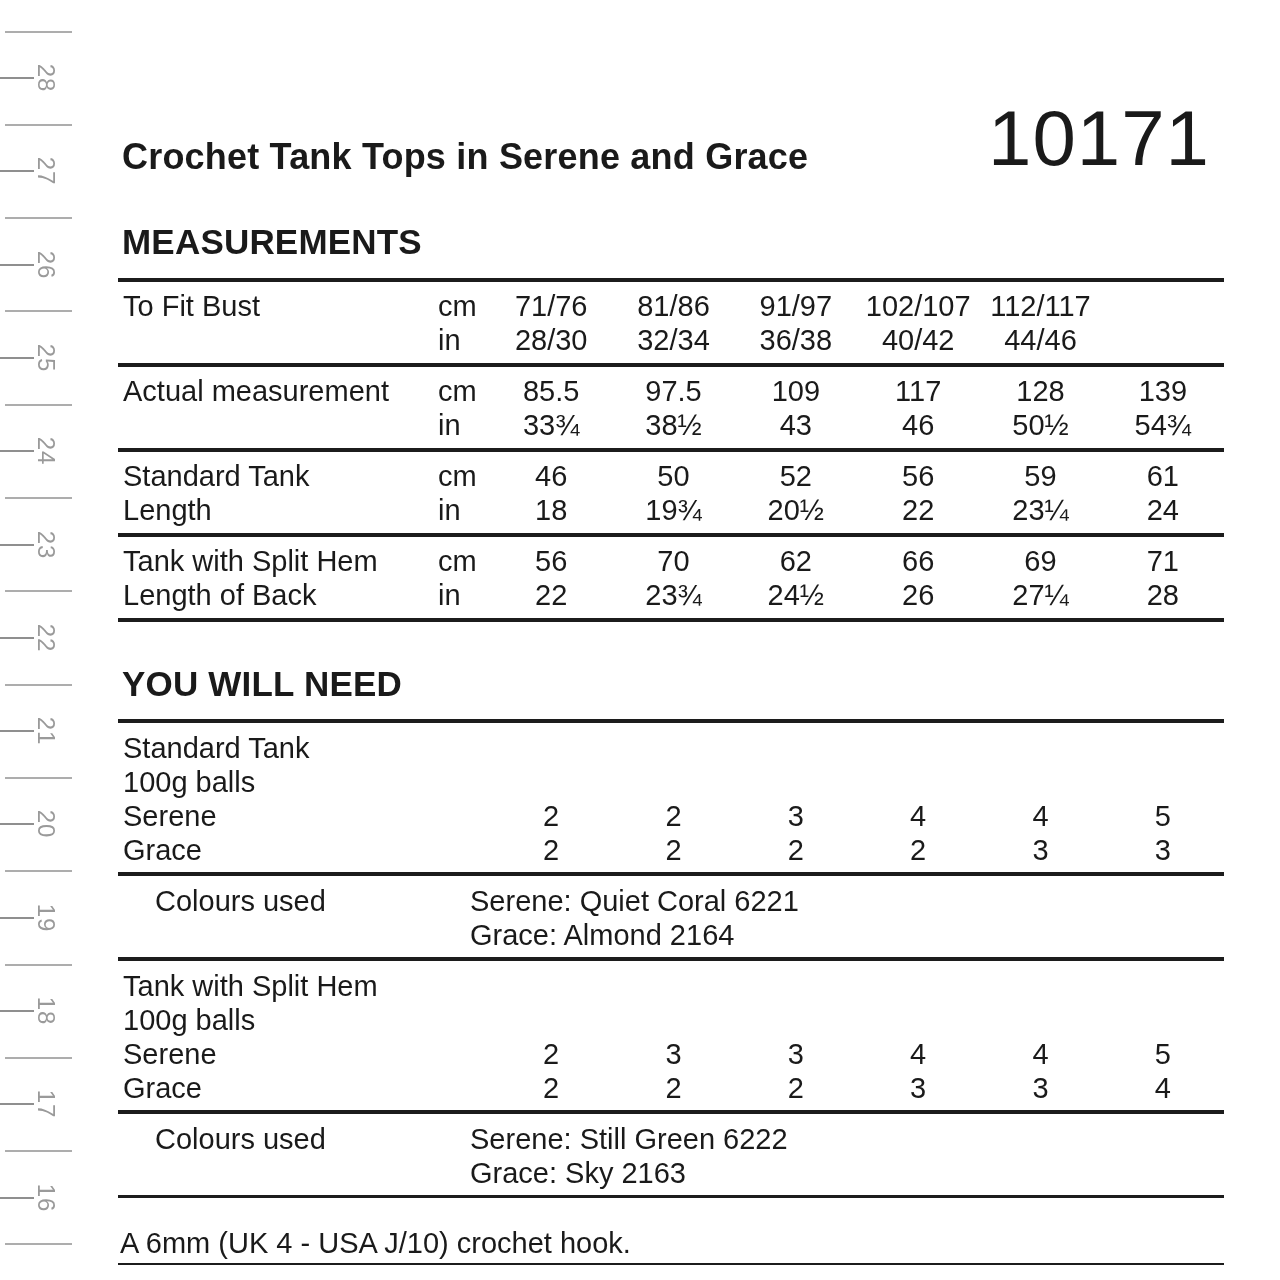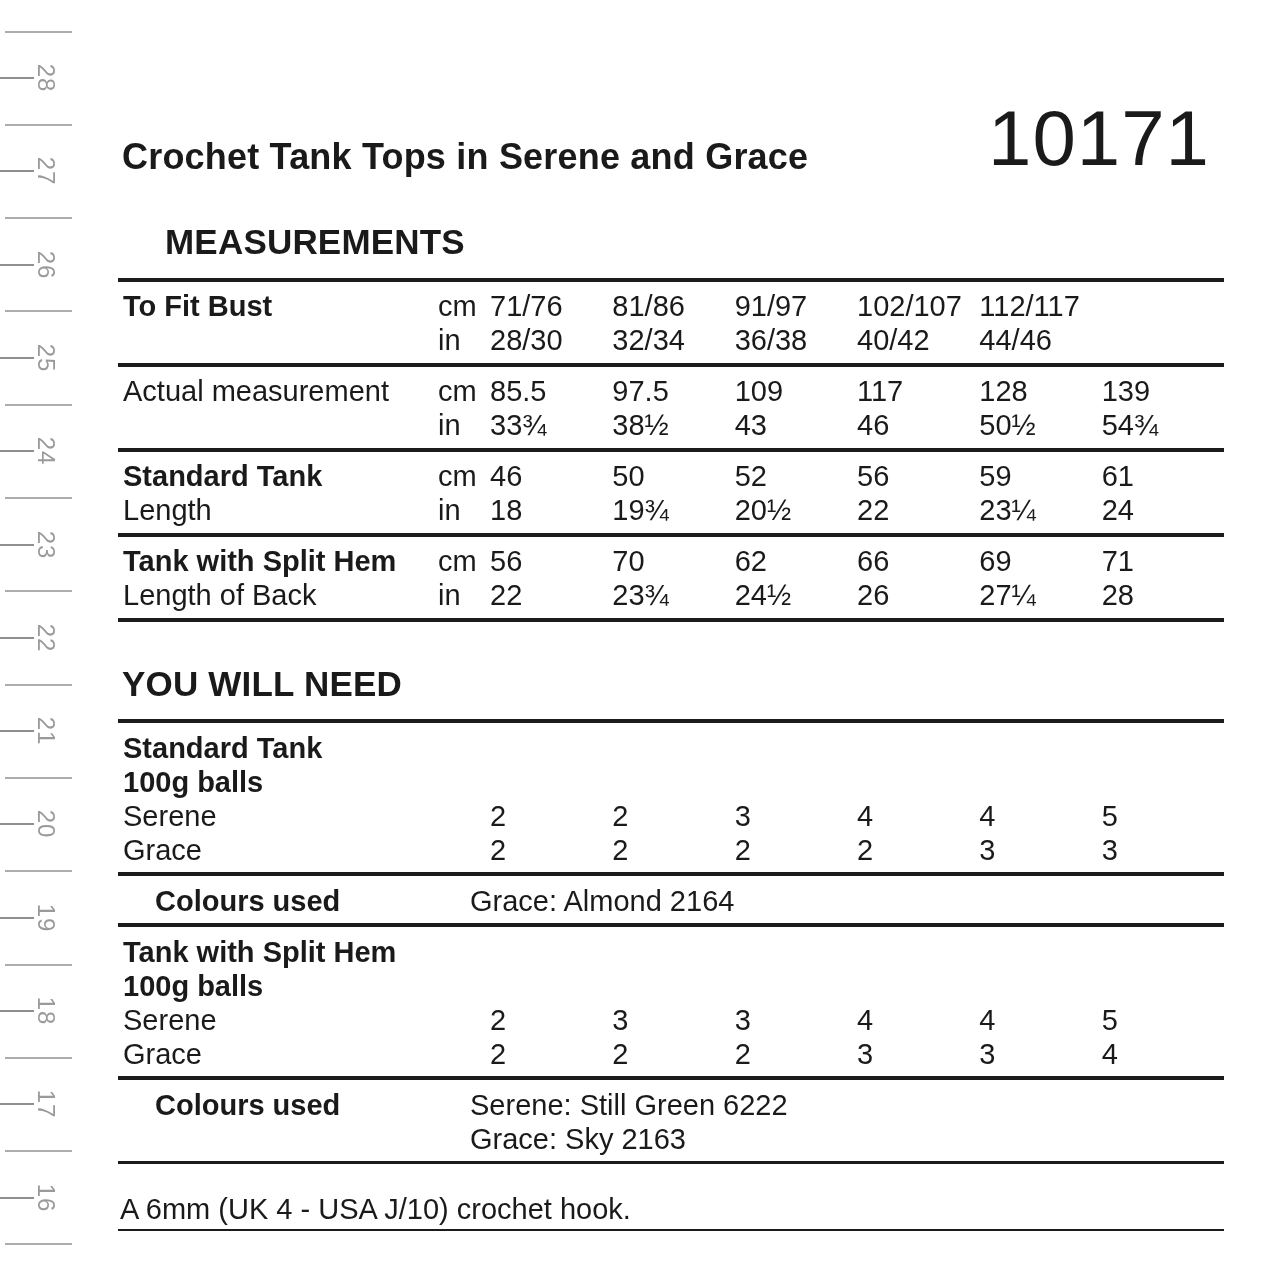--- a/index.html
+++ b/index.html
@@ -21,32 +21,32 @@
     letter-spacing:1px; white-space:nowrap;
   }
 
   
   .title  { position:absolute; left:122px; top:136px; font-size:36px; font-weight:bold; letter-spacing:.2px; }
   .patnum { position:absolute; right:70px; top:99px;  font-size:78px; line-height:1; letter-spacing:1px; }
 
   
   .content { position:absolute; left:118px; top:222px; width:1106px; font-size:29px; line-height:34px; }
   .h1 { font-size:35px; font-weight:bold; line-height:40px; padding-left:4px; letter-spacing:.2px; }
-  .h1.mb { margin-bottom:16px;margin-left:43px; }
+  .h1.mb { margin-bottom:16px; }
   .h1.ywn { margin-top:40px; margin-bottom:13px; line-height:44px; }
 
   .rule  { height:4px; background:#1c1c1c; }
   .rule3 { height:3px; }
   .rule2 { height:2px; }
 
   .mrow, .yrow { display:grid; grid-template-columns:320px 52px repeat(6,1fr); }
   .mrow { padding:7px 0 6px 0; }
   .label { padding-left:5px; }
-  .val { }
-  .b { font-weight:bold; }
+  .val { text-align:center; }
+  .b { font-weight:normal; }
 
   .ysec { padding:8px 0 5px 0; }
   .ysec .b { padding-left:5px; }
 
   .colours { display:grid; grid-template-columns:320px auto; padding:8px 0 5px 0;margin-left:32px; }
   .clab { padding-left:5px; }
 
   .hookline { padding:8px 0 3px 2px;margin-top:20px; }
 </style>
 </head>
@@ -269,20 +269,21 @@
             <div class="val">2</div>
             <div class="val">2</div>
             <div class="val">3</div>
             <div class="val">3</div>
           </div>
         </div>
         <div class="rule"></div>
         <div class="colours">
           <div class="b clab">Colours used</div>
           <div>
+            <div>Serene: Quiet Coral 6221</div>
             <div>Grace: Almond 2164</div>
           </div>
         </div>
         <div class="rule"></div>
         <div class="ysec">
           <div class="b">Tank with Split Hem</div>
           <div class="b">100g balls</div>
           <div class="yrow">
             <div class="label">Serene</div>
             <div></div>

